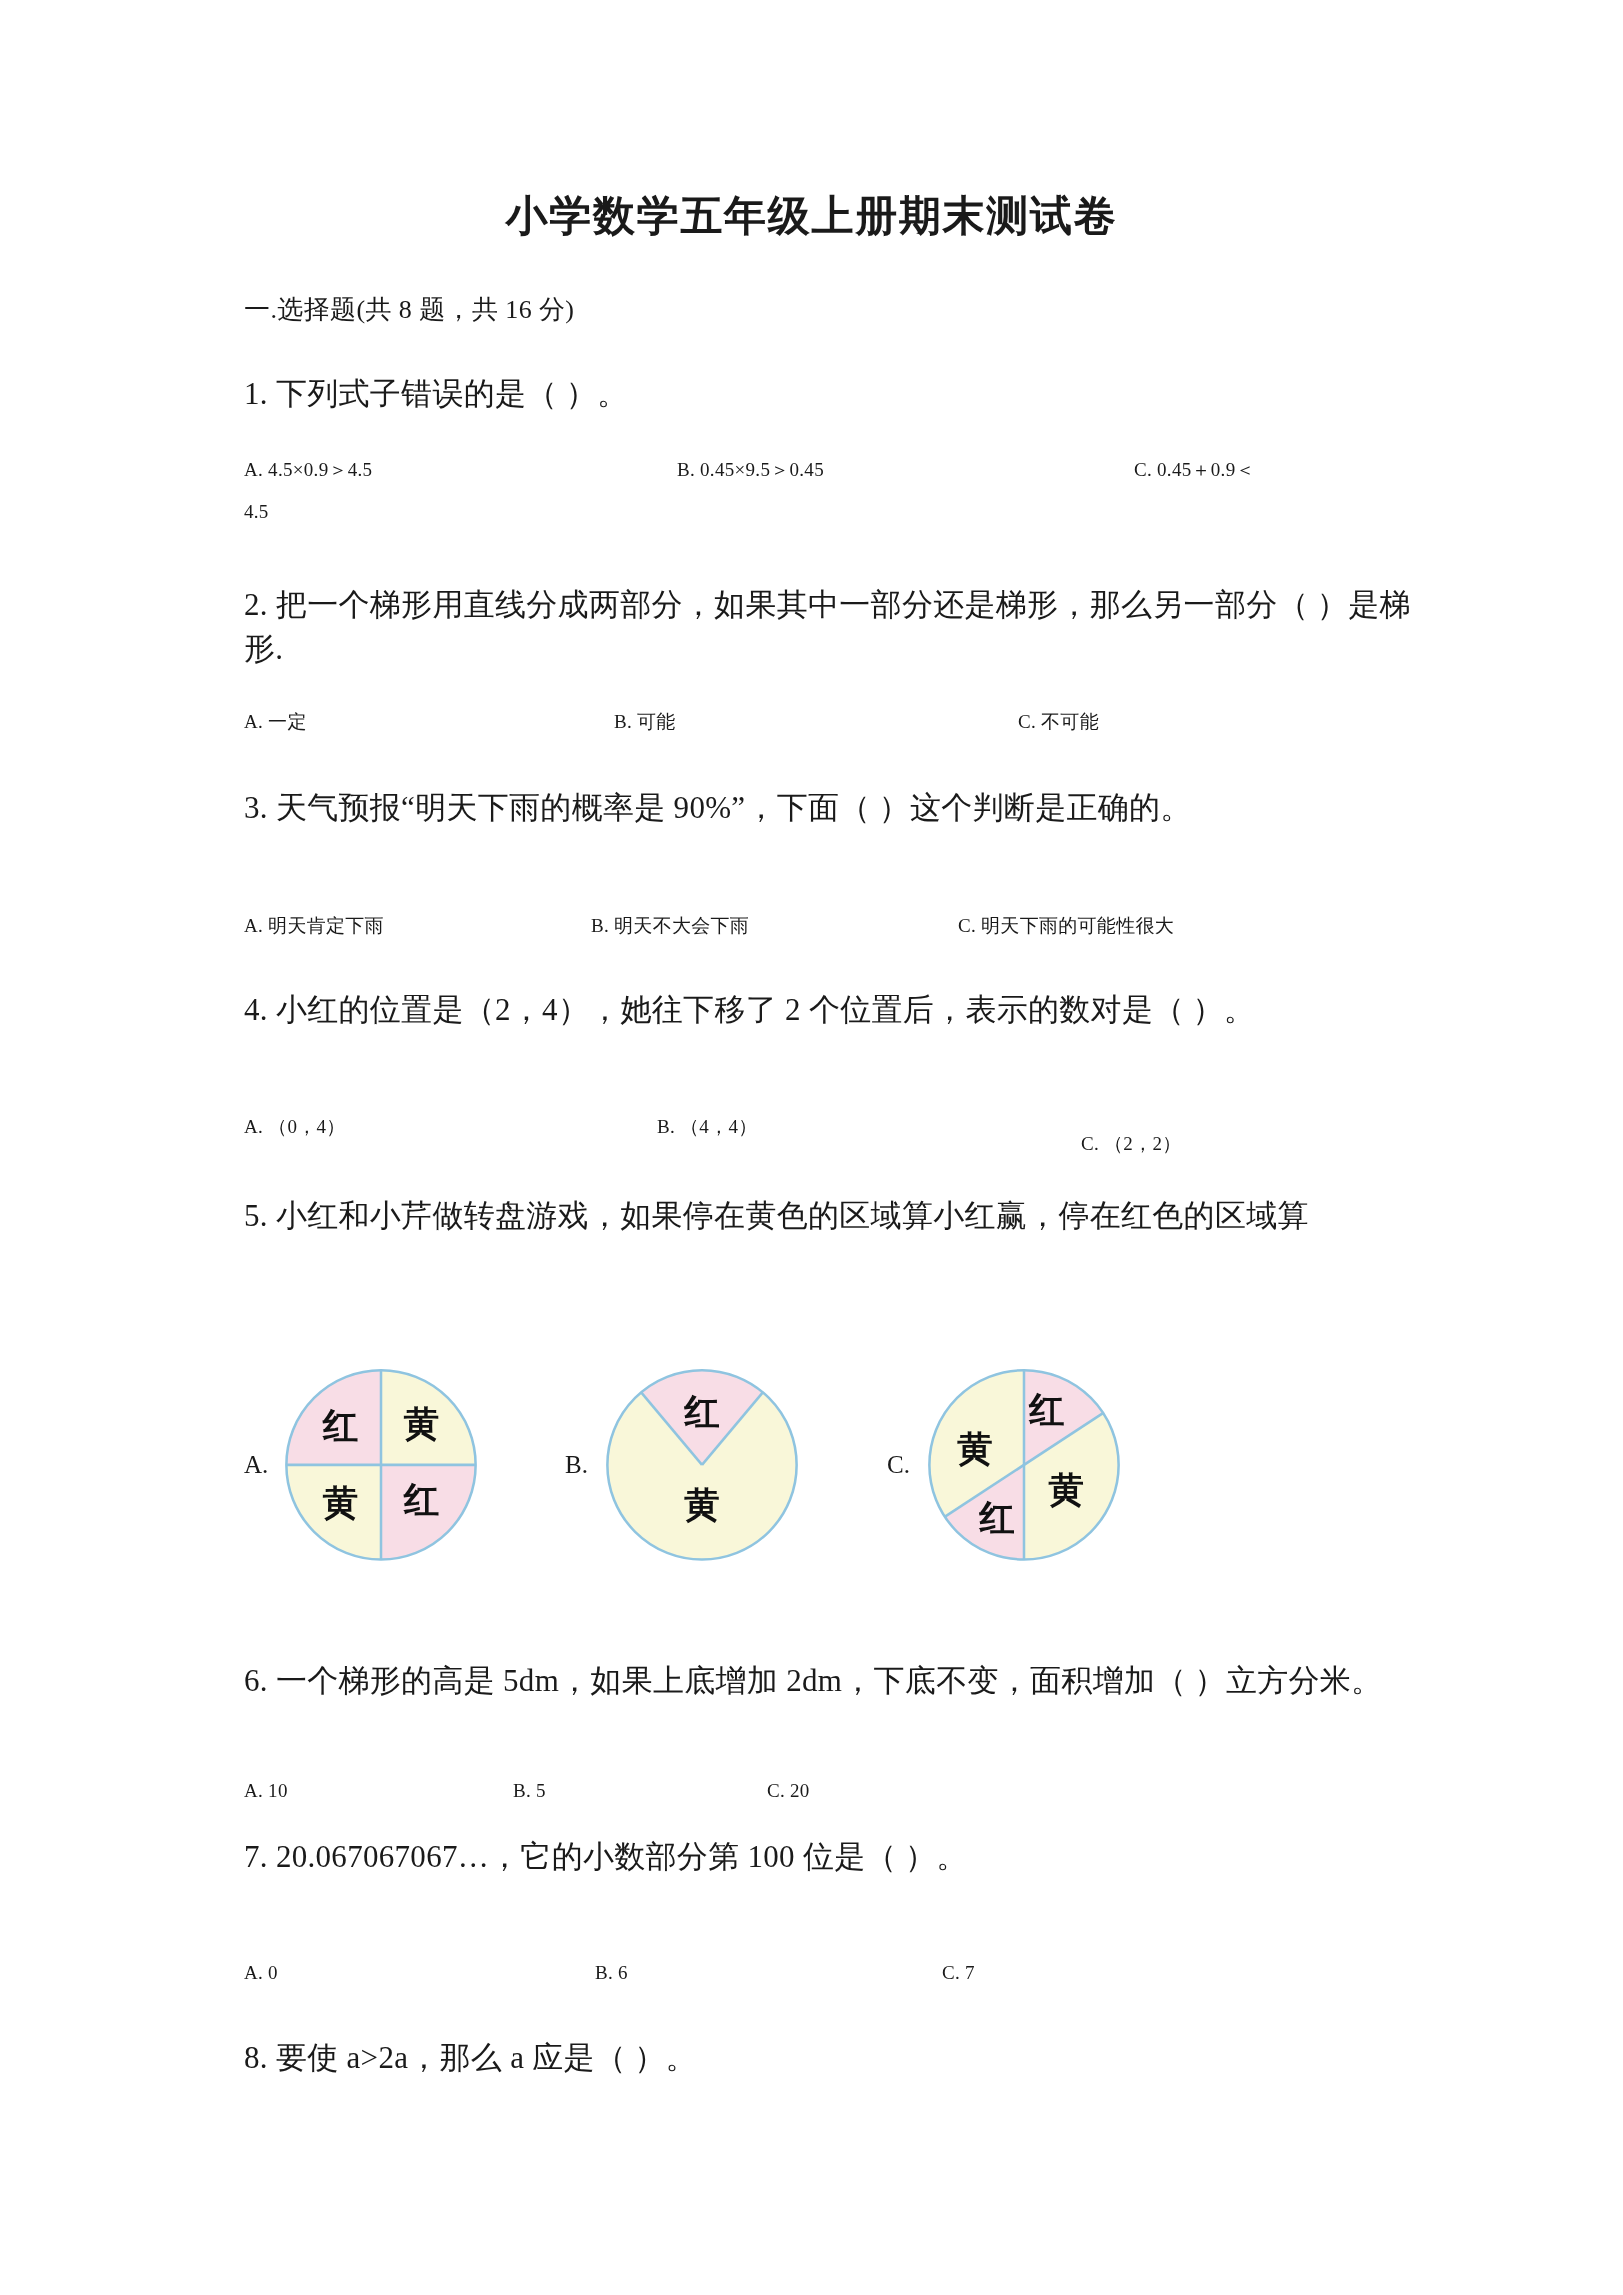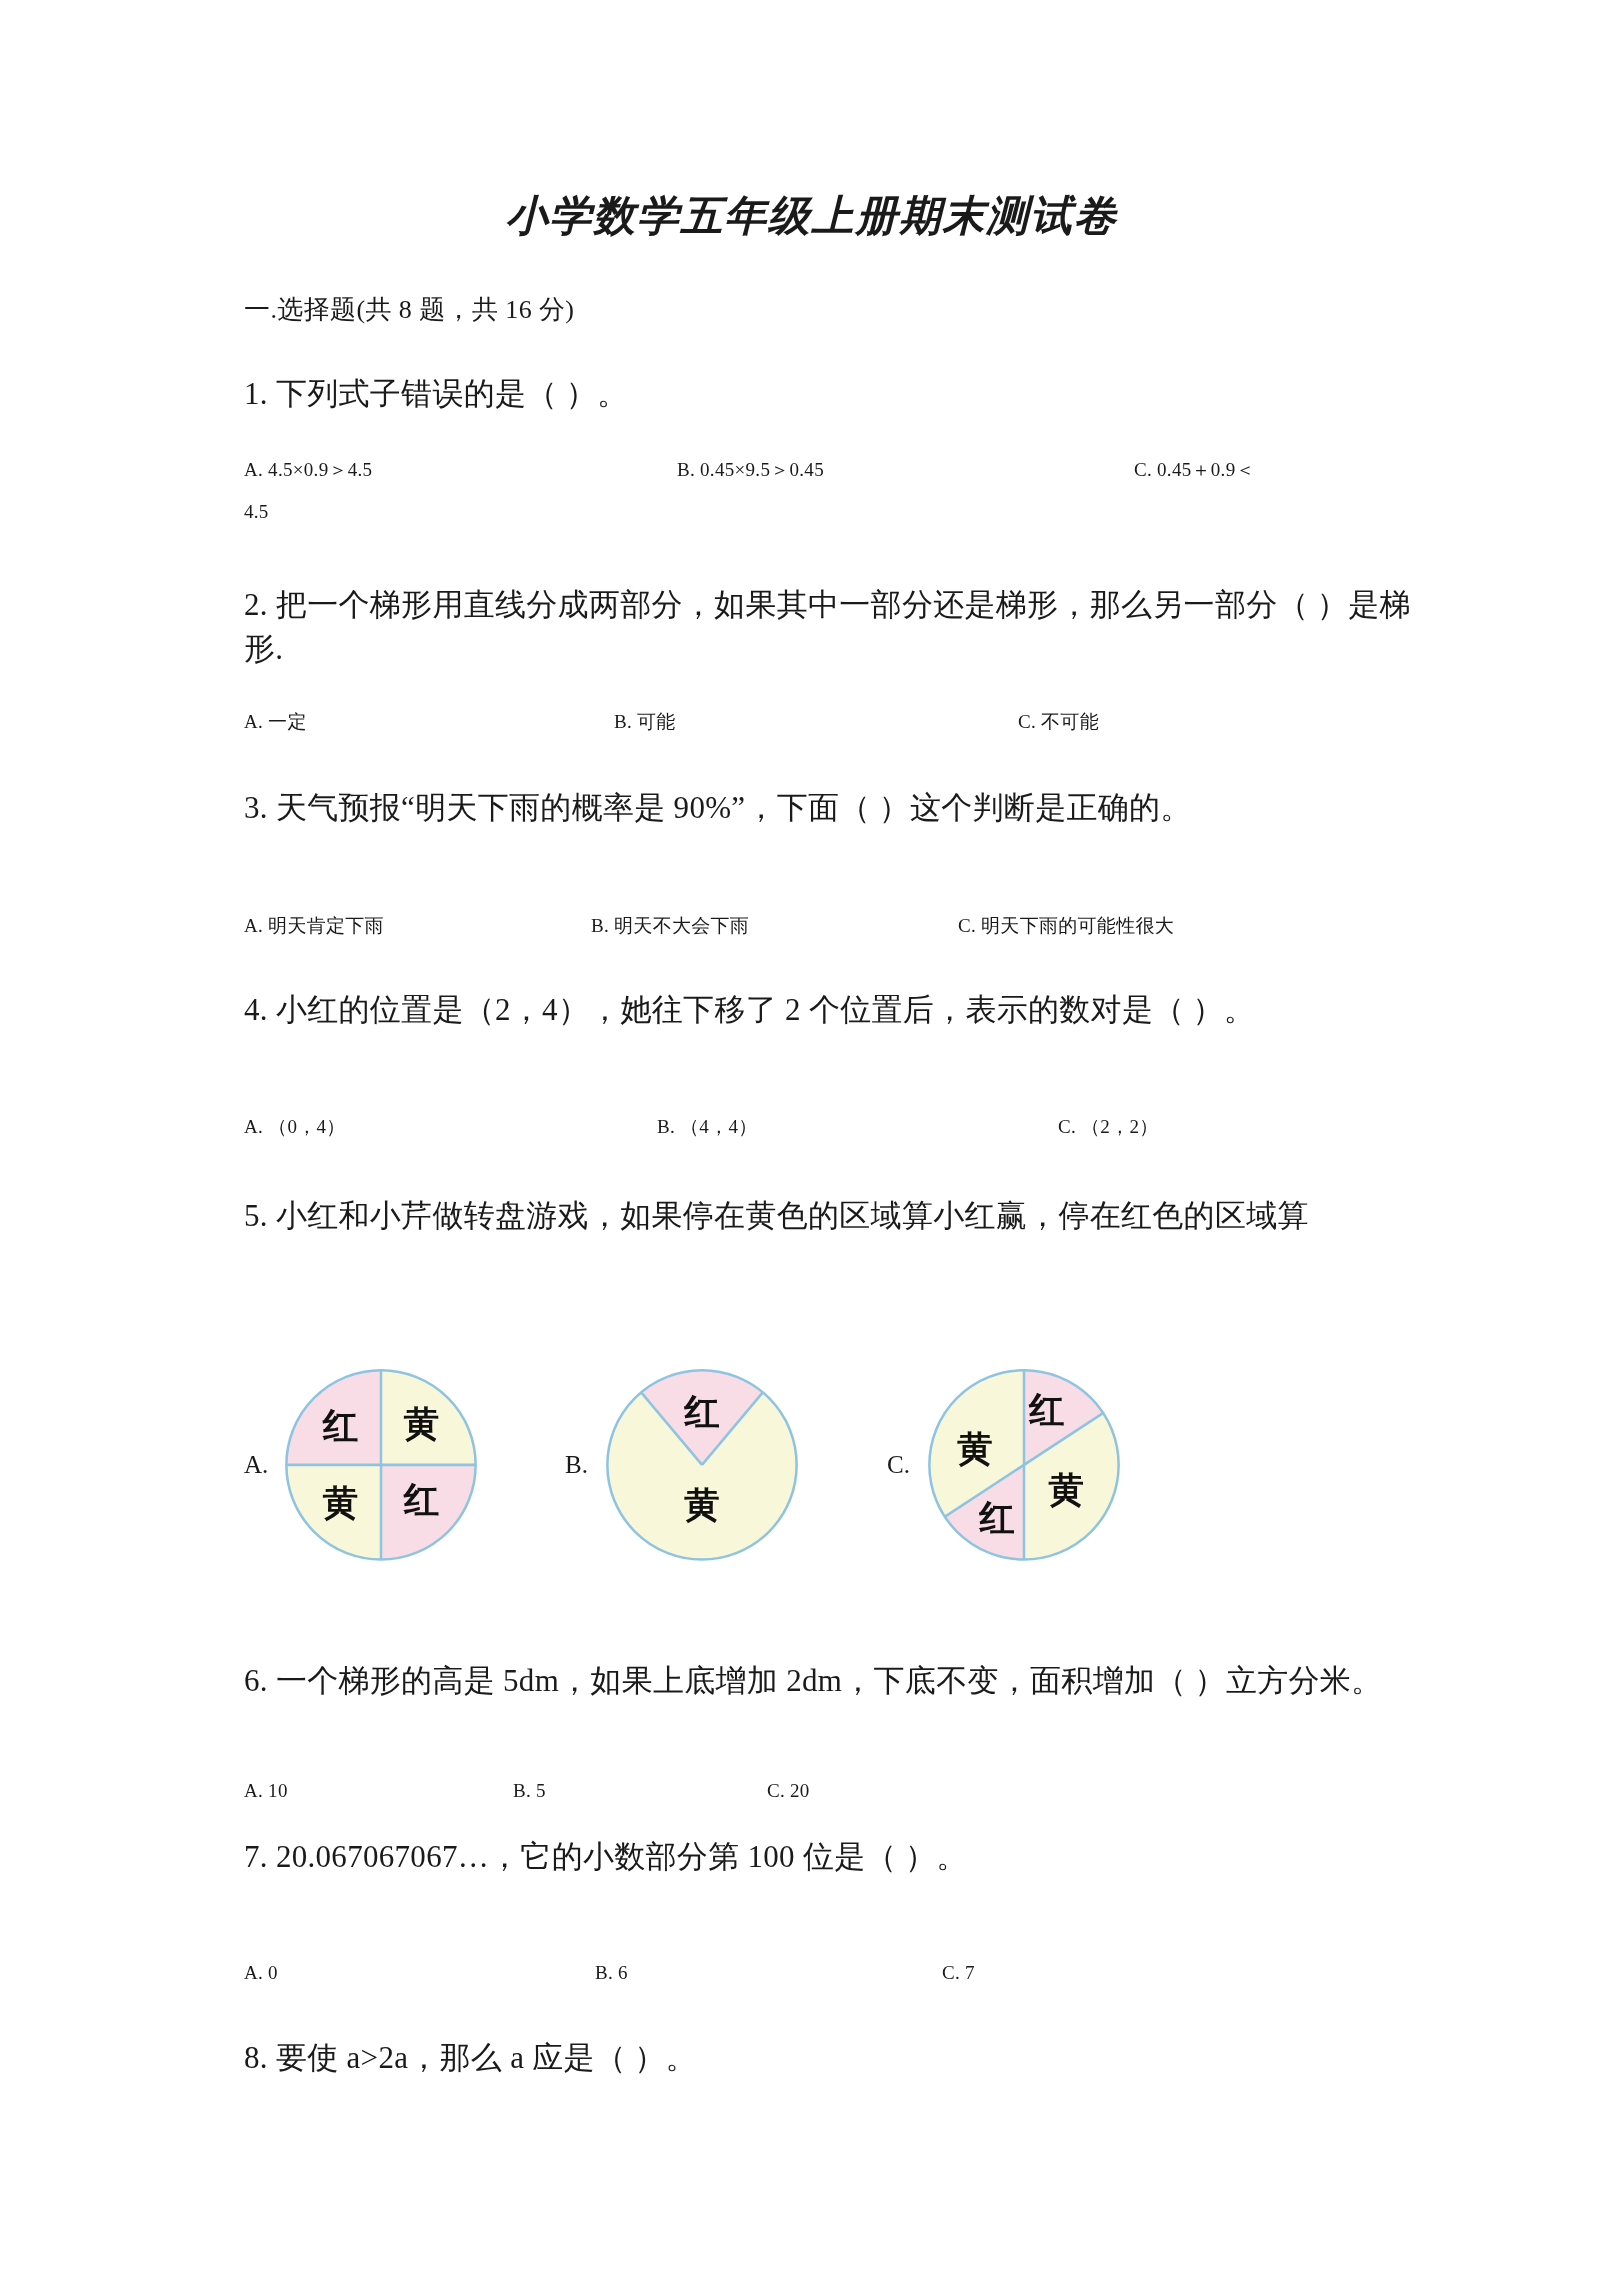--- a/index.html
+++ b/index.html
@@ -23,21 +23,20 @@
   .doc-title {
     position: absolute;
     top: 188px;
     left: 0;
     width: 1623px;
     text-align: center;
     font-size: 42px;
     font-weight: bold;
     letter-spacing: 1.7px;
     font-family: "Liberation Serif", "DejaVu Serif", serif;
-    font-style: italic;
   }
 
   .section-head {
     position: absolute;
     left: 244px;
     top: 292px;
     font-size: 26px;
     letter-spacing: 0.4px;
   }
 
@@ -108,21 +107,21 @@
   <div class="opts" style="top:913px;">
     <span class="col-a" style="left:0px;">A. 明天肯定下雨</span>
     <span class="col-b" style="left:347px;">B. 明天不大会下雨</span>
     <span class="col-c" style="left:714px;">C. 明天下雨的可能性很大</span>
   </div>
 
   <div class="q" style="top:988px; width:1209px;">4. 小红的位置是（2，4），她往下移了 2 个位置后，表示的数对是（        ）。</div>
   <div class="opts" style="top:1114px;">
     <span class="col-a" style="left:0px;">A. （0，4）</span>
     <span class="col-b" style="left:413px;">B. （4，4）</span>
-    <span class="col-c" style="left:814px;">C. （2，2）</span>
+    <span class="col-c" style="left:837px;margin-top:17px;">C. （2，2）</span>
   </div>
 
   <div class="q" style="top:1194px; width:1201px;">5. 小红和小芹做转盘游戏，如果停在黄色的区域算小红赢，停在红色的区域算</div>
 
   <div class="spinners">
 
     <div class="spinner-group" style="left:0px;">
       <span class="spinner-label">A.</span>
       <svg class="spinner-svg" width="196" height="203" viewBox="0 0 232 240">
 

